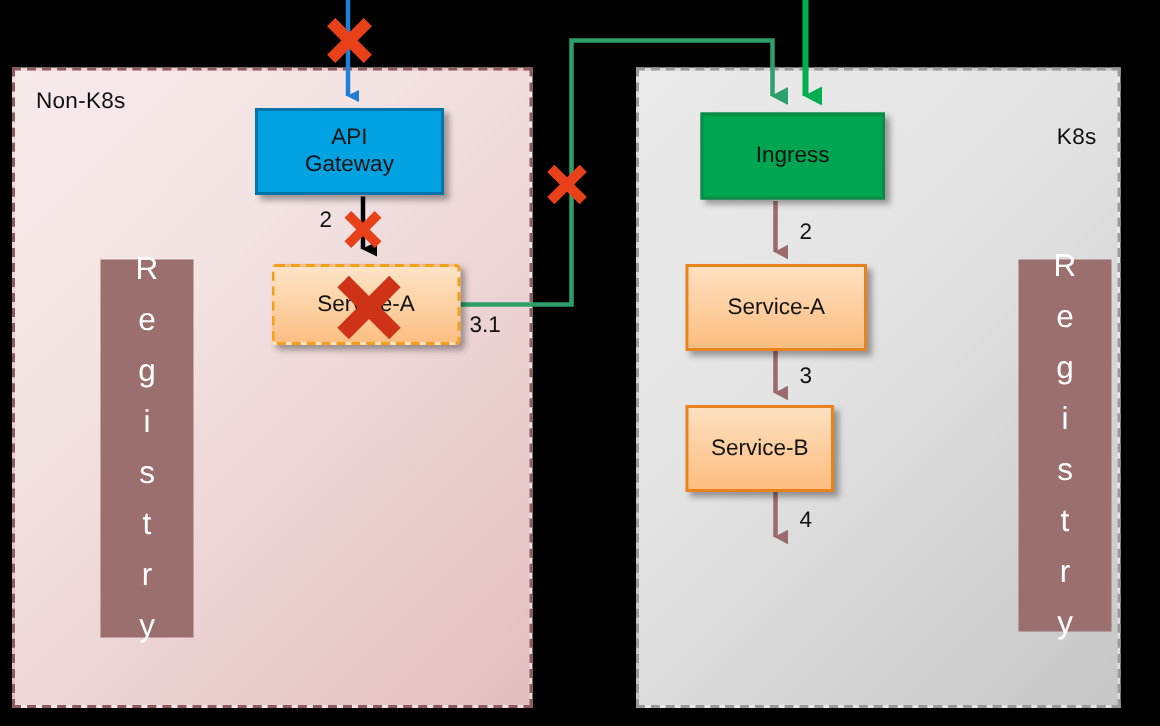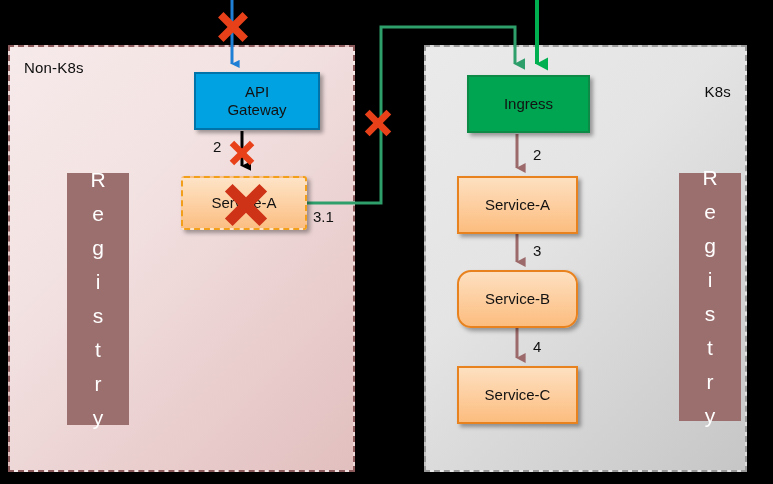--- a/index.html
+++ b/index.html
@@ -86,25 +86,25 @@
   .node-service {
     background: linear-gradient(180deg, #fde0c0 0%, #fdd0a3 45%, #fcbd7f 100%);
     border: 2px solid #e8821e;
   }
   .node-service-dashed {
     background: linear-gradient(180deg, #fde3c6 0%, #fdd3a8 45%, #fbbe82 100%);
     border: 2px dashed #f2a01c;
     border-radius: 3px;
   }
 
-  #node-api-gateway   { left: 194px; top: 72px;  width: 126px; height: 58px; }
+  #node-api-gateway   { left: 170px; top: 72px;  width: 126px; height: 58px; }
   #node-service-a-non { left: 181px; top: 176px; width: 126px; height: 54px; }
   #node-ingress       { left: 455px; top: 75px;  width: 123px; height: 58px; margin-left: 12px; }
   #node-service-a-k8s { left: 457px; top: 176px; width: 121px; height: 58px; }
-  #node-service-b-k8s { left: 457px; top: 270px; width: 121px; height: 58px; border-radius: 14px; }
+  #node-service-b-k8s { left: 457px; top: 270px; width: 99px; height: 58px; }
   #node-service-c-k8s { left: 457px; top: 366px; width: 121px; height: 58px; }
 
   
   #connectors {
     position: absolute;
     left: 0; top: 0;
     width: 773px;
     height: 484px;
     pointer-events: none;
   }
@@ -217,23 +217,20 @@
   </div>
 
   <div class="node node-service" id="node-service-a-k8s">
     <span>Service-A</span>
   </div>
 
   <div class="node node-service" id="node-service-b-k8s">
     <span>Service-B</span>
   </div>
 
-  <div class="node node-service" id="node-service-c-k8s">
-    <span>Service-C</span>
-  </div>
 
   <div class="step-label" id="step-2-non">2</div>
   <div class="step-label" id="step-31">3.1</div>
   <div class="step-label" id="step-2-k8s">2</div>
   <div class="step-label" id="step-3-k8s">3</div>
   <div class="step-label" id="step-4-k8s">4</div>
 
   <svg class="xmark" id="x-top" viewBox="0 0 100 100" xmlns="http://www.w3.org/2000/svg">
     <path d="M22,6 L50,34 L78,6 L94,22 L66,50 L94,78 L78,94 L50,66 L22,94 L6,78 L34,50 L6,22 Z" fill="#e8411a"></path>
   </svg>

